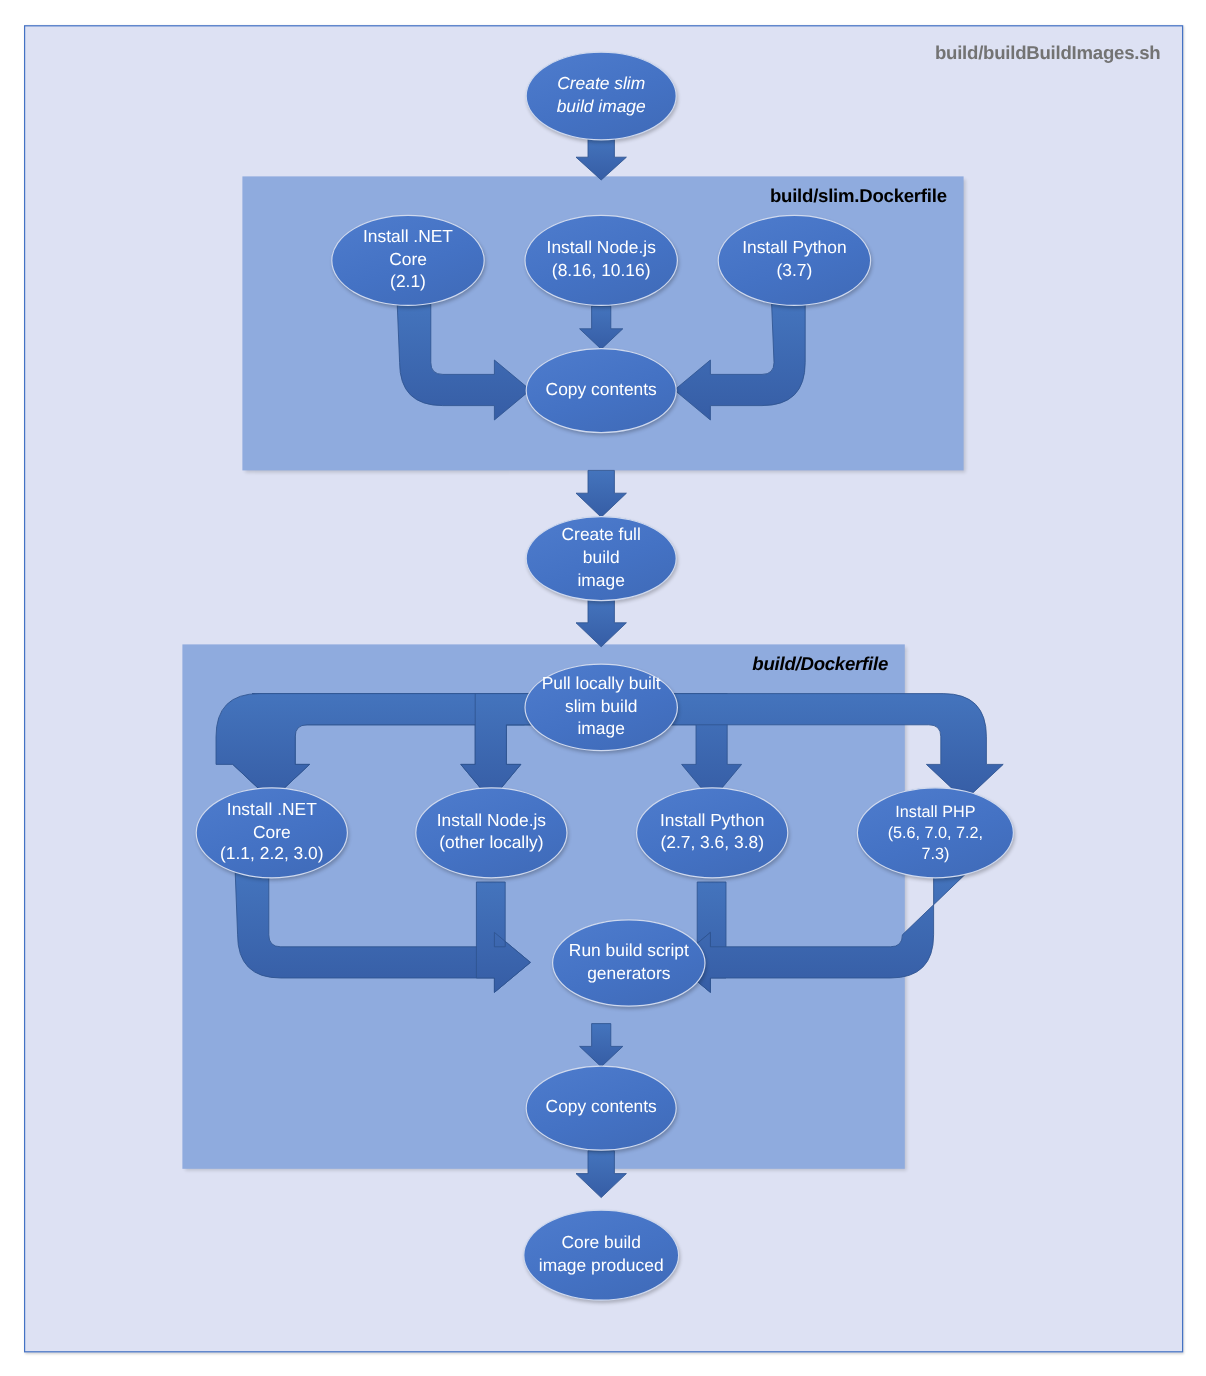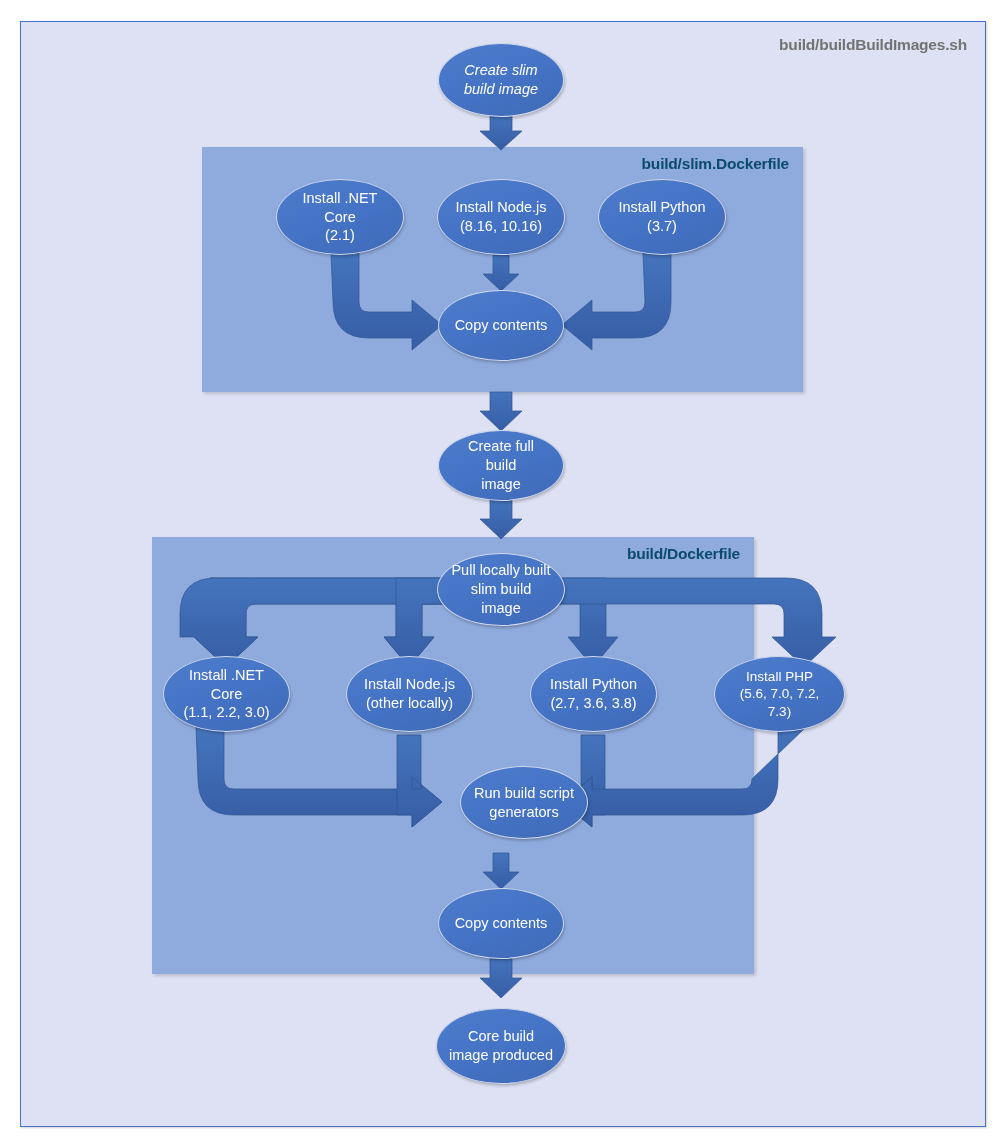--- a/index.html
+++ b/index.html
@@ -38,28 +38,29 @@
     left: 202px;
     top: 147px;
     width: 601px;
     height: 245px;
   }
   #group-full {
     left: 152px;
     top: 537px;
     width: 602px;
     height: 437px;
+    font-style: italic;
   }
   .group-label {
     position: absolute;
     right: 14px;
     top: 8px;
     font-size: 15.5px;
     font-weight: bold;
-    color: #0c4a6e;
+    color: #000000;
     letter-spacing: -0.2px;
     white-space: nowrap;
     padding-left: 40px;
   }
   #outer-label {
     position: absolute;
     right: 18px;
     top: 14px;
     font-size: 15.5px;
     font-weight: bold;

